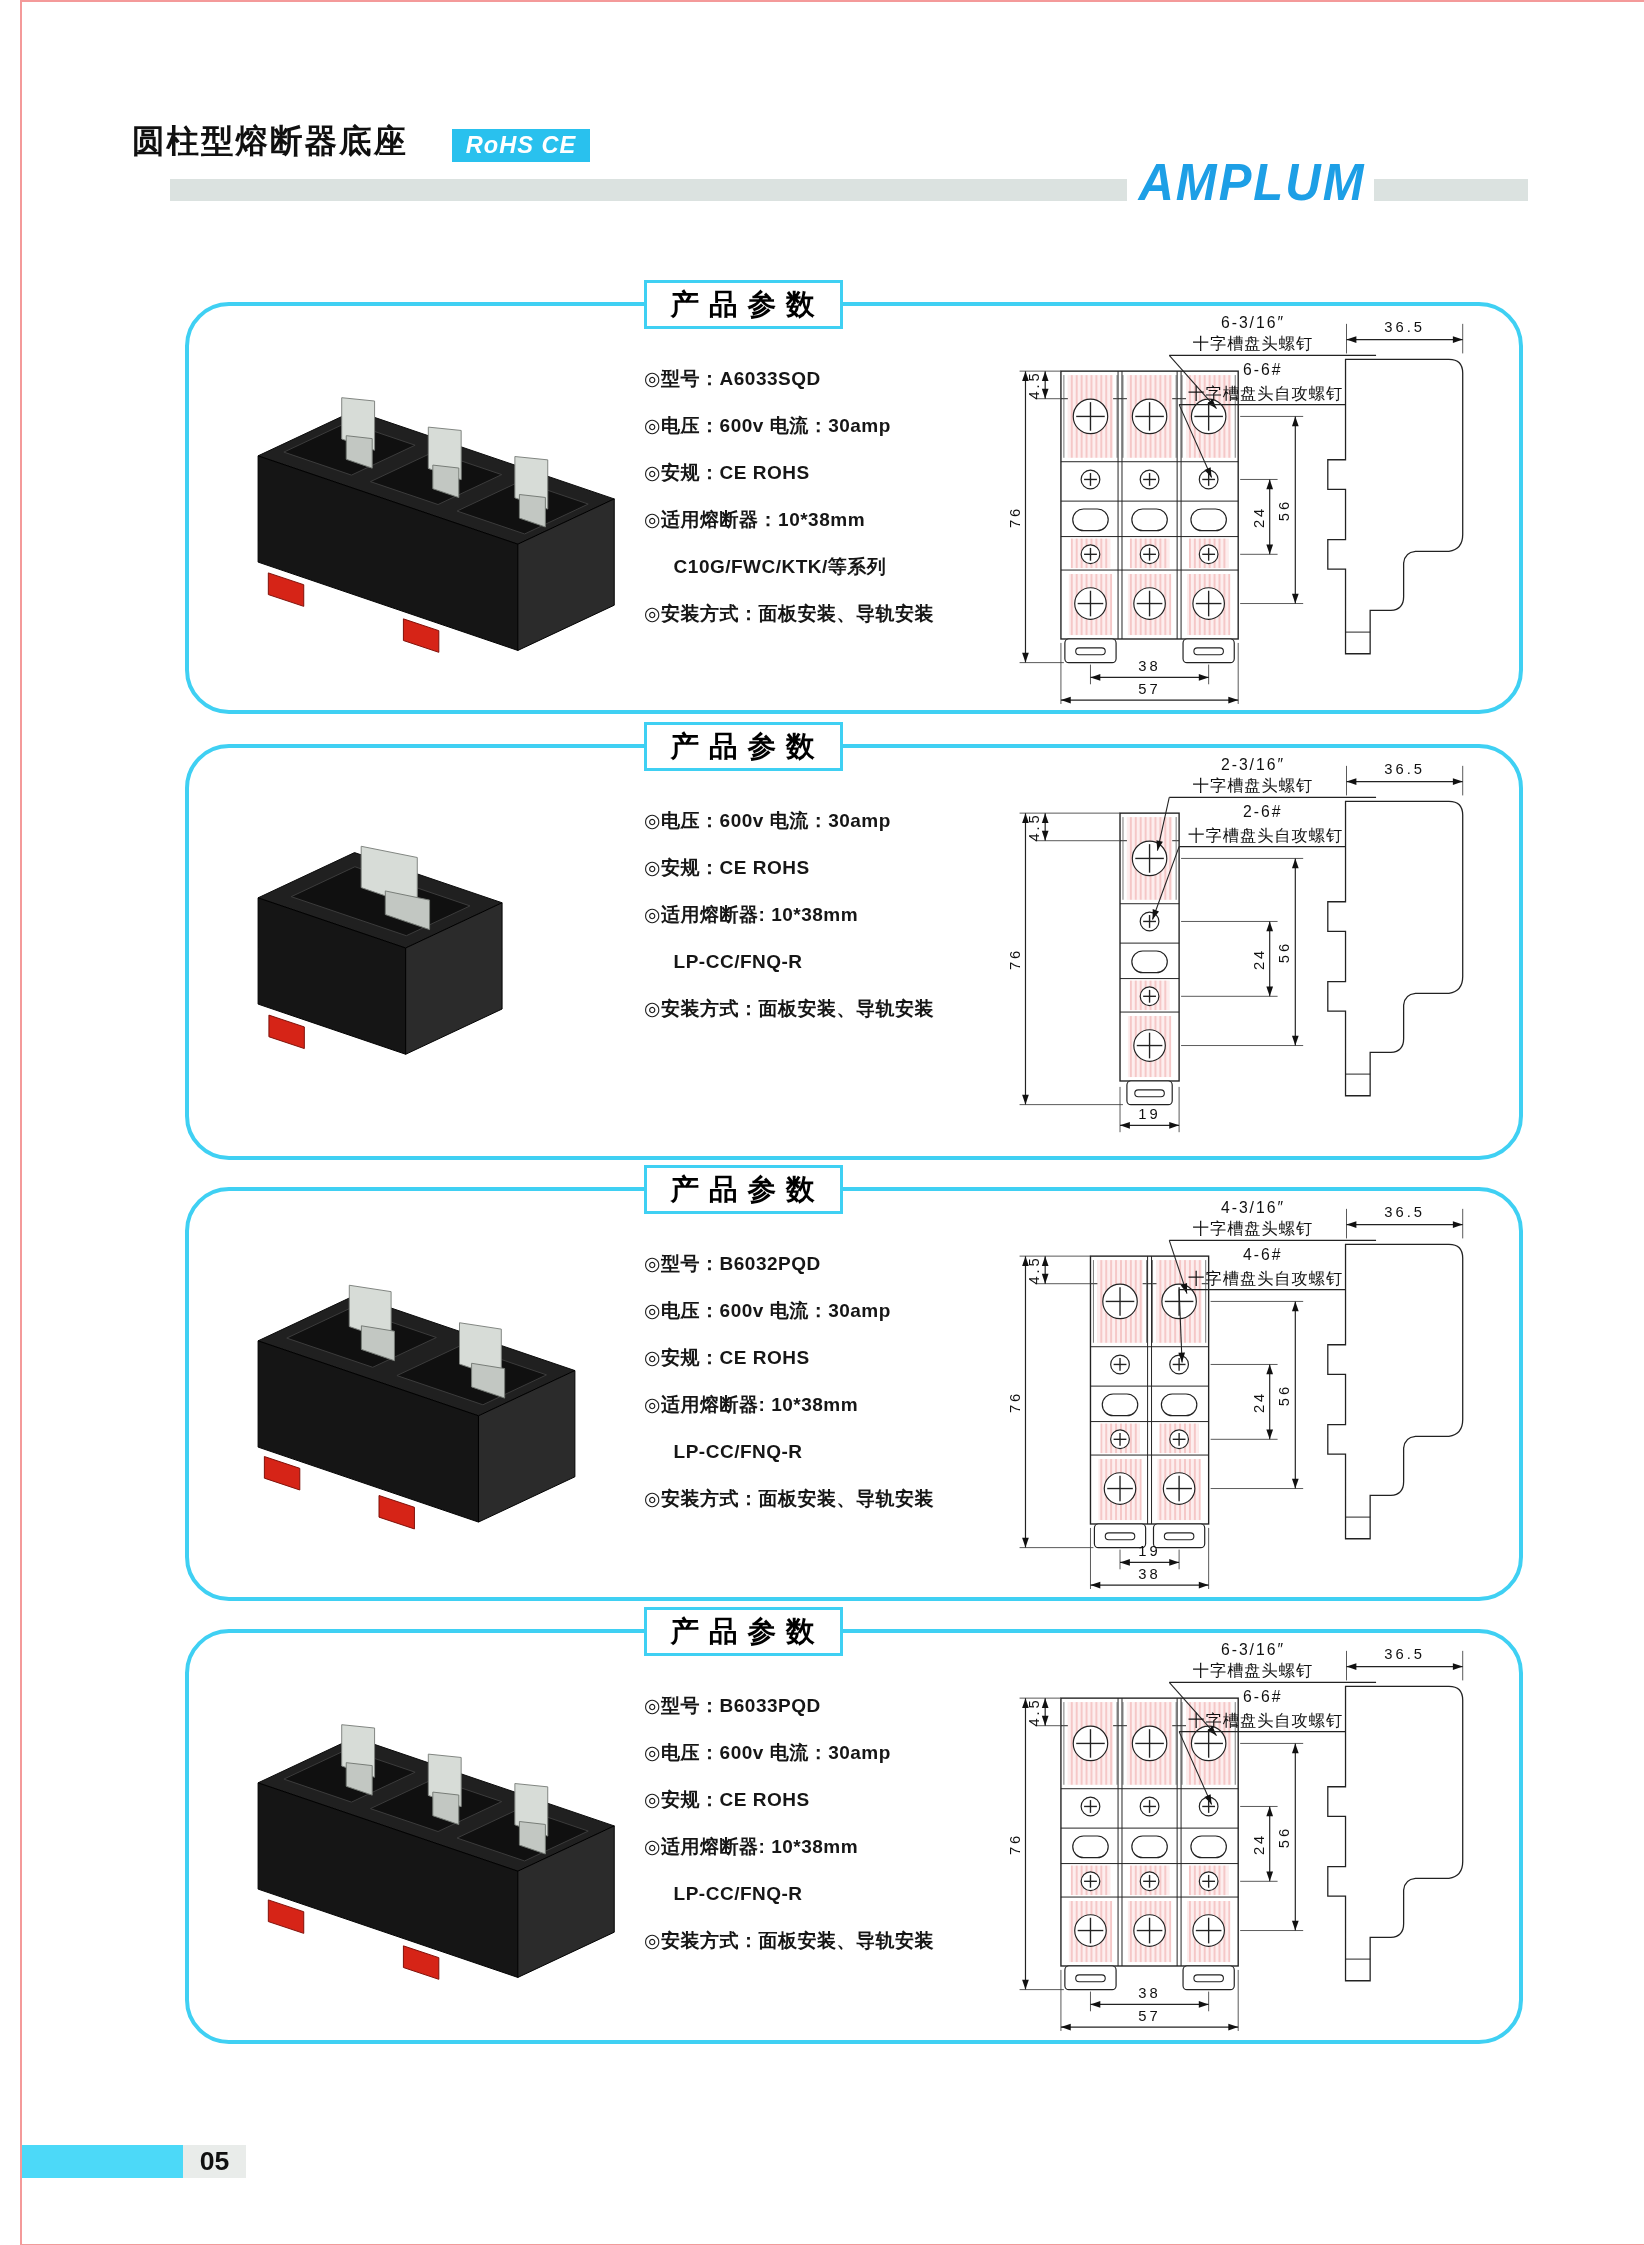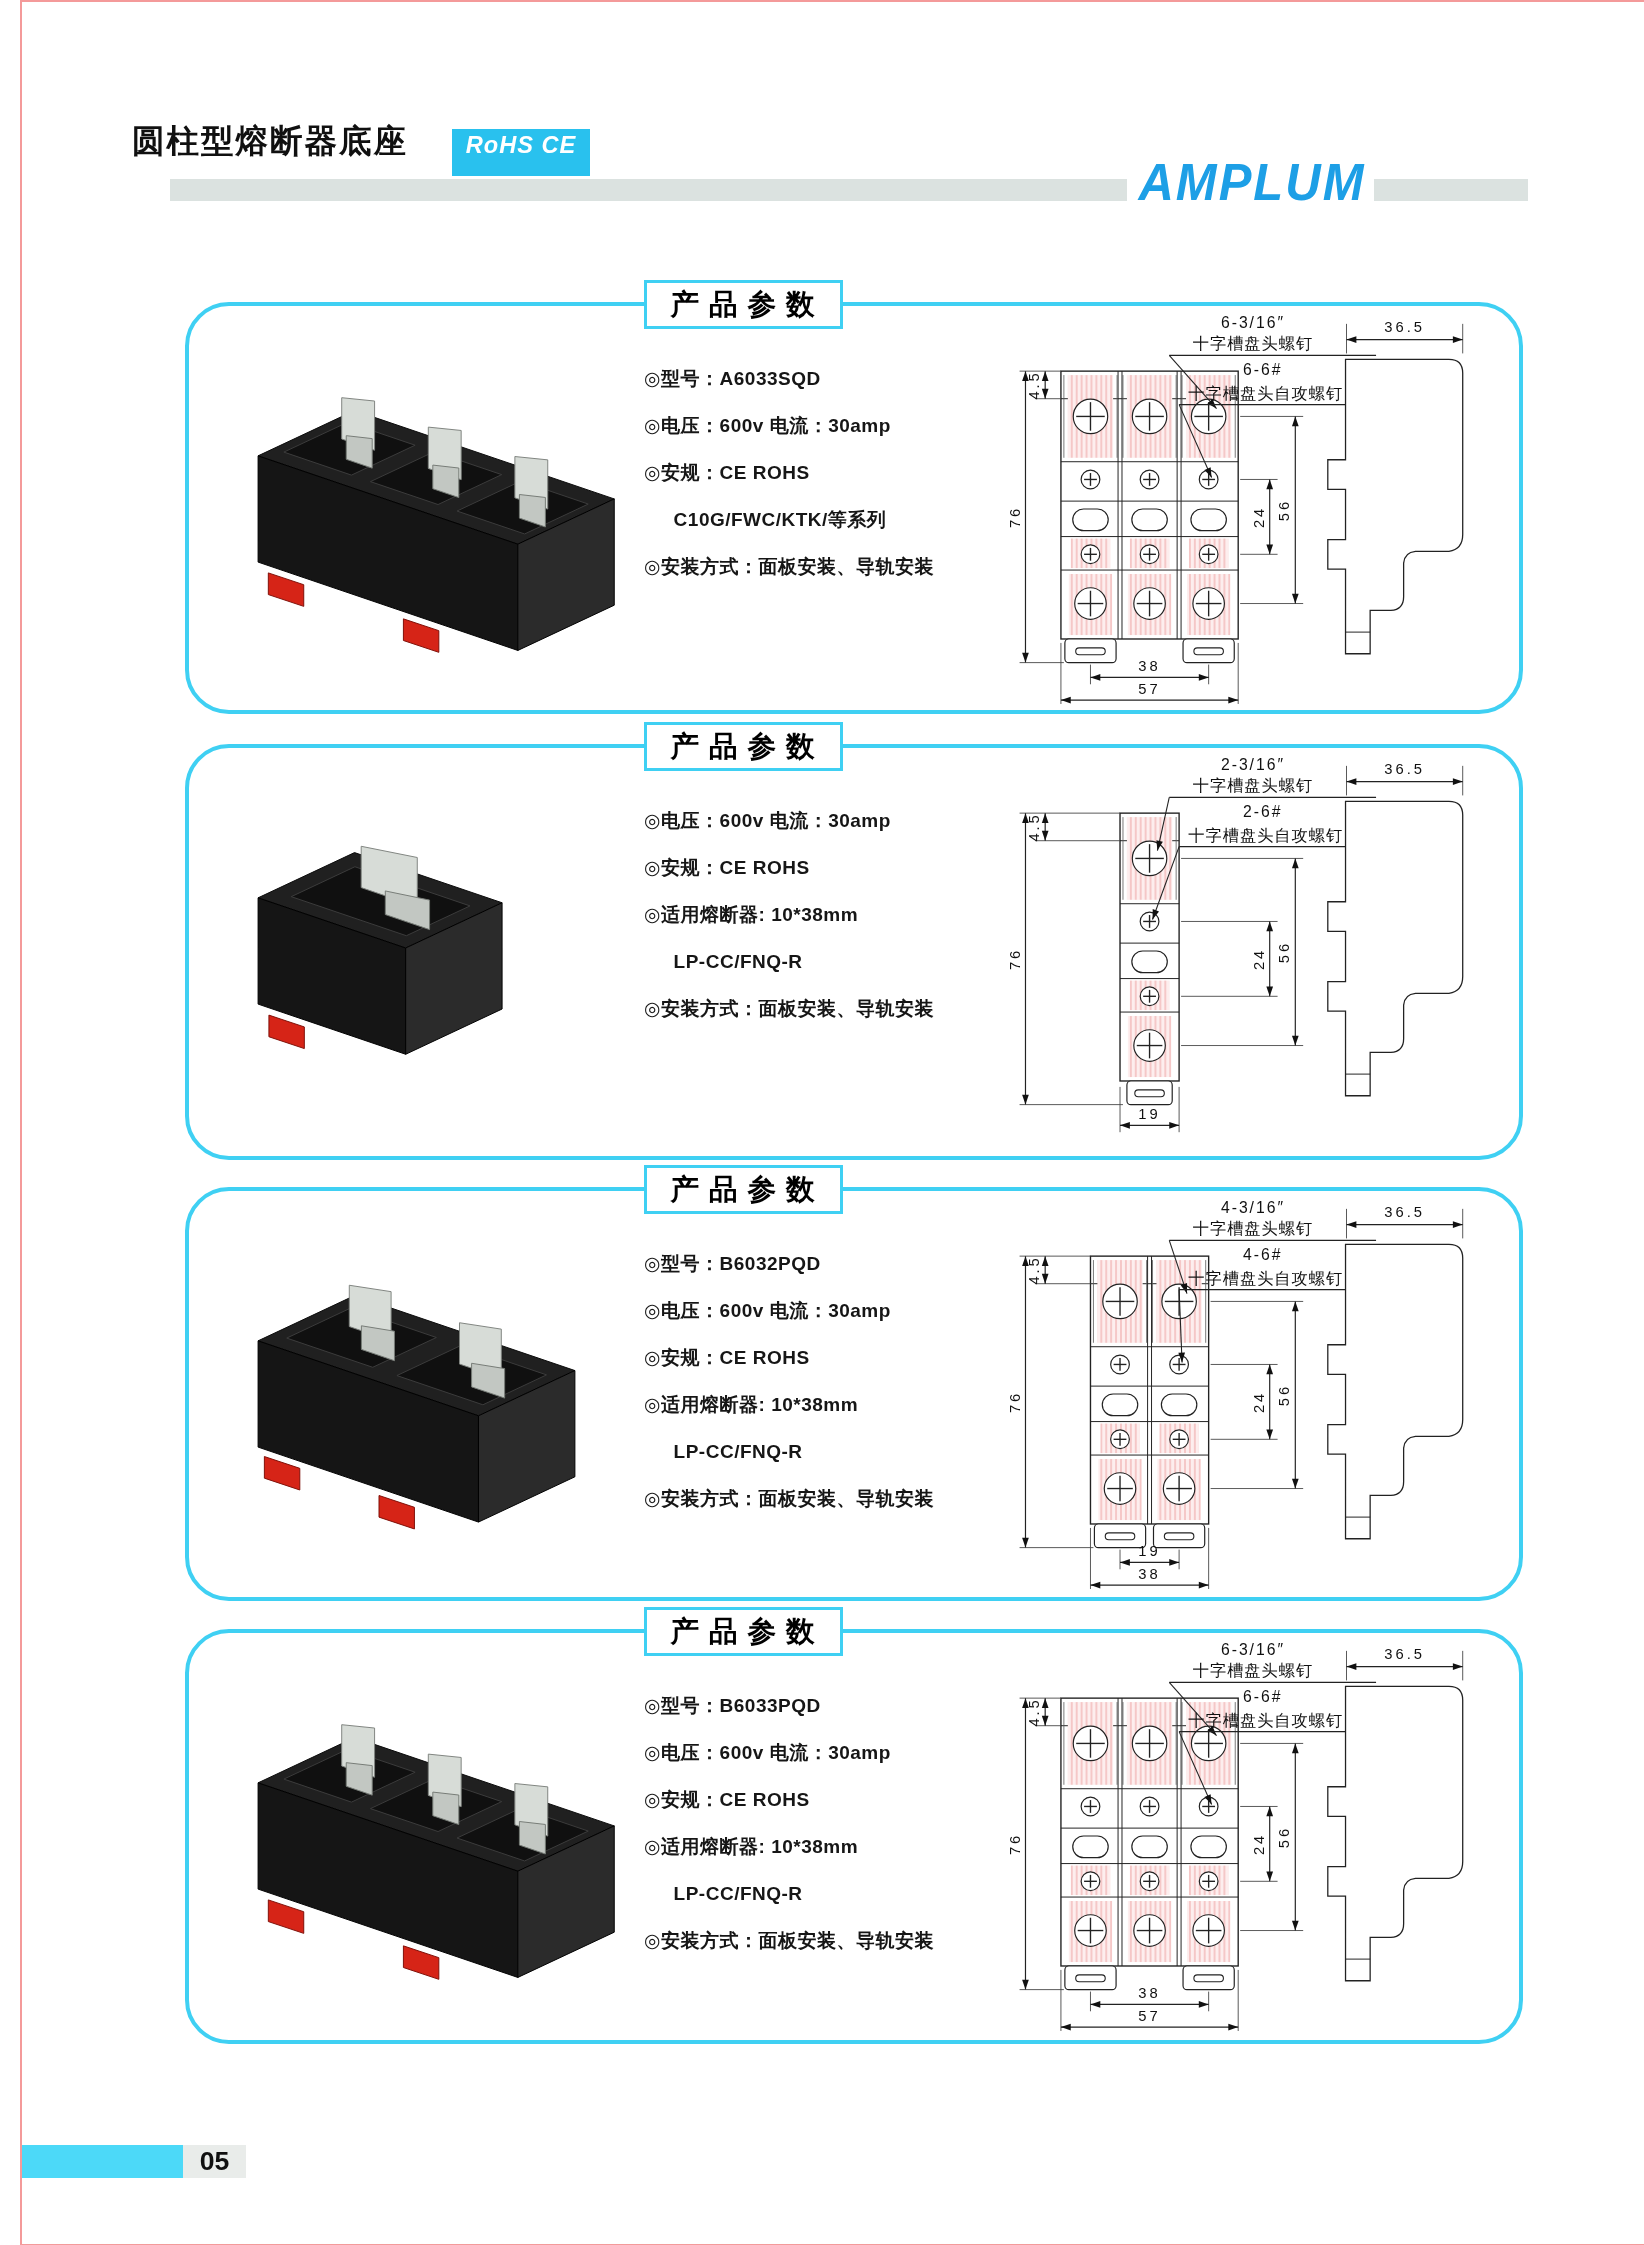--- a/index.html
+++ b/index.html
@@ -7,21 +7,21 @@
     position:relative; width:1644px; height:2246px; background:#ffffff;
     border:2px solid #f49a9a; box-sizing:border-box; overflow:hidden;
     font-family:"Liberation Sans","DejaVu Sans",sans-serif;
   }
   
   .hdr-title{
     position:absolute; left:110px; top:118px; margin:0;
     font-size:32.5px; font-weight:700; color:#101010; letter-spacing:2px;
   }
   .rohs-badge{
-    position:absolute; left:430px; top:127px; height:47px;
+    position:absolute; left:430px; top:127px; height:33px;
     background:#29c1ee; color:#ffffff; font-weight:700; font-style:italic;
     font-size:23.6px; line-height:33px; padding:0 13.8px; letter-spacing:1px;
   }
   .band{position:absolute; top:177px; height:21.7px; background:#dbe2e0;}
   .band-left{left:148px; width:957px;}
   .band-right{left:1352px; width:154px;}
   .brand{
     position:absolute; left:1109px; top:152px; width:242px; text-align:center;
     font-size:49px; font-weight:800; font-style:italic; color:#1d9fe6;
     letter-spacing:2px; transform:scaleY(1.04);
@@ -90,20 +90,21 @@
           <polygon points="264.2,190.1 332.9,213.4 397.6,183.0 328.9,159.7" fill="#101010" stroke="#3c3c3c" stroke-width="1"></polygon>
           <polygon points="323.0,176.7 356.4,188.1 356.4,138.1 323.0,134.7" fill="#d7dcd7" stroke="#7f847f" stroke-width="1"></polygon>
           <polygon points="327.6,197.3 354.0,206.3 354.0,176.3 327.6,173.3" fill="#c2c7c2" stroke="#767b76" stroke-width="1"></polygon>
           <polygon points="72.4,253.0 108.4,265.0 108.4,287.0 72.4,275.0" fill="#d62417" stroke="#7e0e07" stroke-width="1"></polygon>
           <polygon points="209.7,299.7 245.7,311.7 245.7,333.7 209.7,321.7" fill="#d62417" stroke="#7e0e07" stroke-width="1"></polygon>
         </svg></div>
     <div class="specs">
         <div class="spec-line">◎型号：A6033SQD</div>
         <div class="spec-line">◎电压：600v 电流：30amp</div>
         <div class="spec-line">◎安规：CE ROHS</div>
+        <div class="spec-line">◎适用熔断器：10*38mm</div>
         <div class="spec-line indent">C10G/FWC/KTK/等系列</div>
         <div class="spec-line">◎安装方式：面板安装、导轨安装</div>
       </div>
     <div class="drawing"><svg viewBox="0 0 525 400" preserveAspectRatio="xMidYMid meet">
           <defs>
             <pattern id="hp0" width="5" height="5" patternUnits="userSpaceOnUse">
       <rect width="5" height="5" fill="#fdeeee"></rect>
               <path d="M1,0 V5" stroke="#efa8a8" stroke-width="1.1"></path>
             </pattern>
           </defs>

